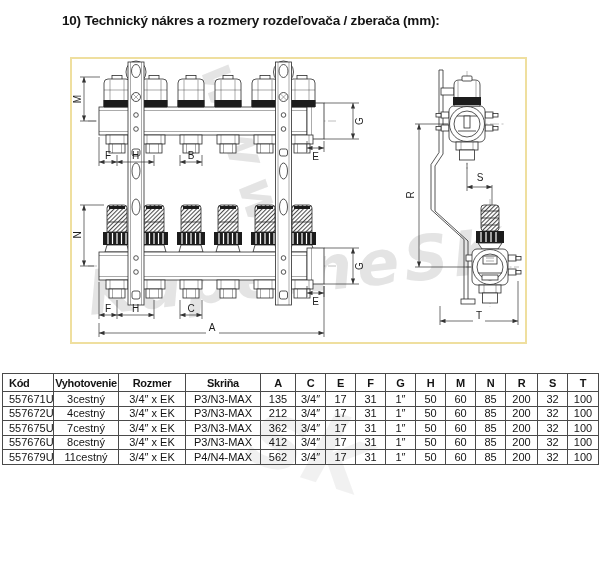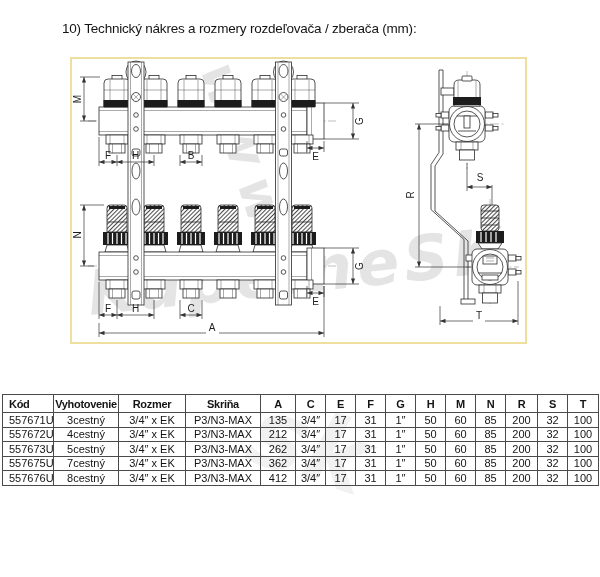--- a/index.html
+++ b/index.html
@@ -1,40 +1,40 @@
 <!DOCTYPE html>
 <html><head>
 <meta charset="utf-8">
 <style>
   html,body{margin:0;padding:0;}
   body{
     width:600px;height:577px;position:relative;background:#ffffff;
     font-family:"Liberation Sans",sans-serif;color:#111;overflow:hidden;
   }
   .page-title{
-    position:absolute;left:62px;top:21px;
-    font-size:13.5px;font-weight:normal;color:#141414;letter-spacing:-0.2px;
+    position:absolute;left:62px;top:13px;
+    font-size:13.5px;font-weight:bold;color:#141414;letter-spacing:-0.2px;
     white-space:nowrap;
   }
   .draw-box{
     position:absolute;left:70px;top:57px;width:453px;height:283px;
     border:2px solid #efdf9f;background:#fff;
   }
   .draw-box svg{display:block;}
   
   .ln{stroke:#2b2b2b;stroke-width:0.8;fill:none;}
   .thin{stroke:#2b2b2b;stroke-width:0.4;fill:none;}
   .fw{fill:#ffffff;stroke:#2b2b2b;stroke-width:0.8;}
   .fb{fill:#1c1c1c;stroke:none;}
   .cl{stroke:#8a8a8a;stroke-width:0.55;stroke-dasharray:9 2.5 2 2.5;fill:none;}
   .dim{stroke:#333;stroke-width:0.7;fill:none;}
   .dt{font:10px "Liberation Sans",sans-serif;fill:#1d1d1d;}
   .wm{fill:#bdbdbd;opacity:0.4;font-family:"DejaVu Sans",sans-serif;
       font-style:italic;font-weight:bold;}
-  .tbl-wrap{position:absolute;left:2px;top:394px;}
+  .tbl-wrap{position:absolute;left:2px;top:373px;}
   table{
     border-collapse:collapse;table-layout:fixed;width:596px;
     font:11px "Liberation Sans",sans-serif;color:#141414;
   }
   th,td{border:1px solid #4a4a4a;text-align:center;padding:0;
         white-space:nowrap;overflow:hidden;}
   th{font-weight:bold;font-size:11px;height:17px;letter-spacing:-0.3px;}
   td{height:13.5px;}
   th:first-child,td:first-child{text-align:left;padding-left:6px;}
   .tbl-watermark{
@@ -377,37 +377,20 @@
           <td>31</td>
           <td>1″</td>
           <td>50</td>
           <td>60</td>
           <td>85</td>
           <td>200</td>
           <td>32</td>
           <td>100</td>
         </tr>
         <tr>
-          <td>557673U</td>
-          <td>5cestný</td>
-          <td>3/4″ x EK</td>
-          <td>P3/N3-MAX</td>
-          <td>262</td>
-          <td>3/4″</td>
-          <td>17</td>
-          <td>31</td>
-          <td>1″</td>
-          <td>50</td>
-          <td>60</td>
-          <td>85</td>
-          <td>200</td>
-          <td>32</td>
-          <td>100</td>
-        </tr>
-        <tr>
           <td>557675U</td>
           <td>7cestný</td>
           <td>3/4″ x EK</td>
           <td>P3/N3-MAX</td>
           <td>362</td>
           <td>3/4″</td>
           <td>17</td>
           <td>31</td>
           <td>1″</td>
           <td>50</td>
@@ -427,15 +410,32 @@
           <td>17</td>
           <td>31</td>
           <td>1″</td>
           <td>50</td>
           <td>60</td>
           <td>85</td>
           <td>200</td>
           <td>32</td>
           <td>100</td>
         </tr>
+        <tr>
+          <td>557679U</td>
+          <td>11cestný</td>
+          <td>3/4″ x EK</td>
+          <td>P4/N4-MAX</td>
+          <td>562</td>
+          <td>3/4″</td>
+          <td>17</td>
+          <td>31</td>
+          <td>1″</td>
+          <td>50</td>
+          <td>60</td>
+          <td>85</td>
+          <td>200</td>
+          <td>32</td>
+          <td>100</td>
+        </tr>
       </tbody>
   </table>
 </div>
 
 </body></html>

